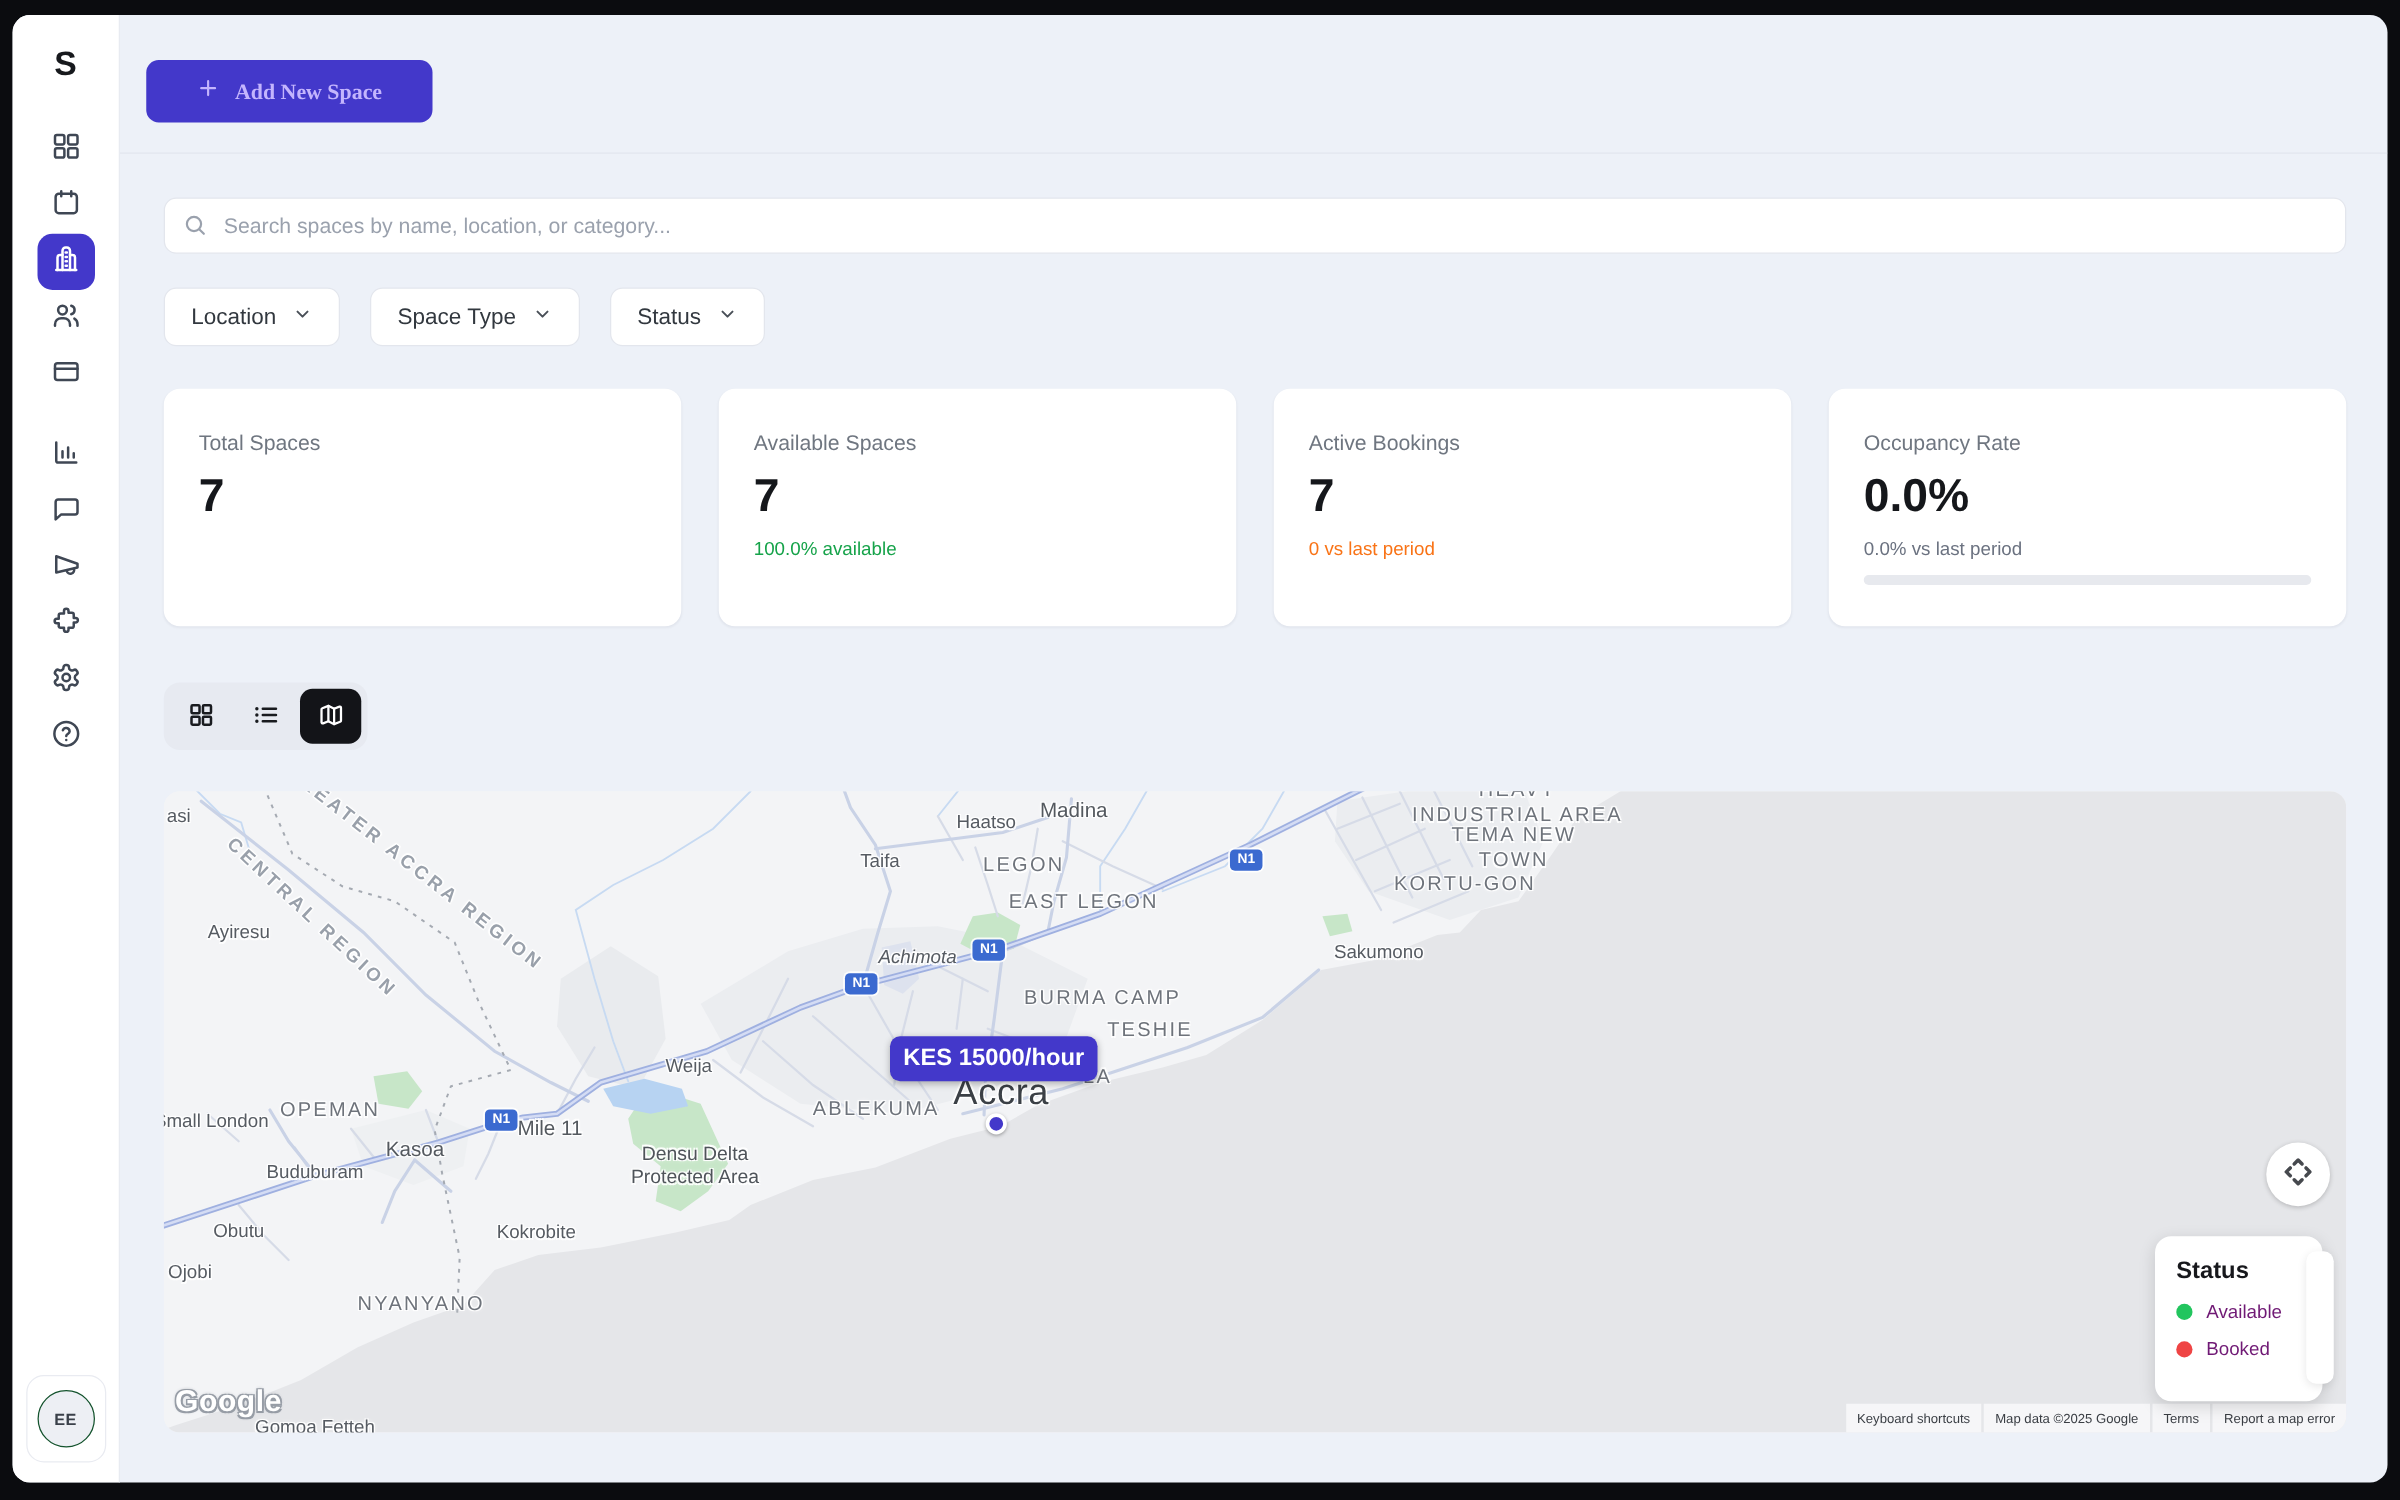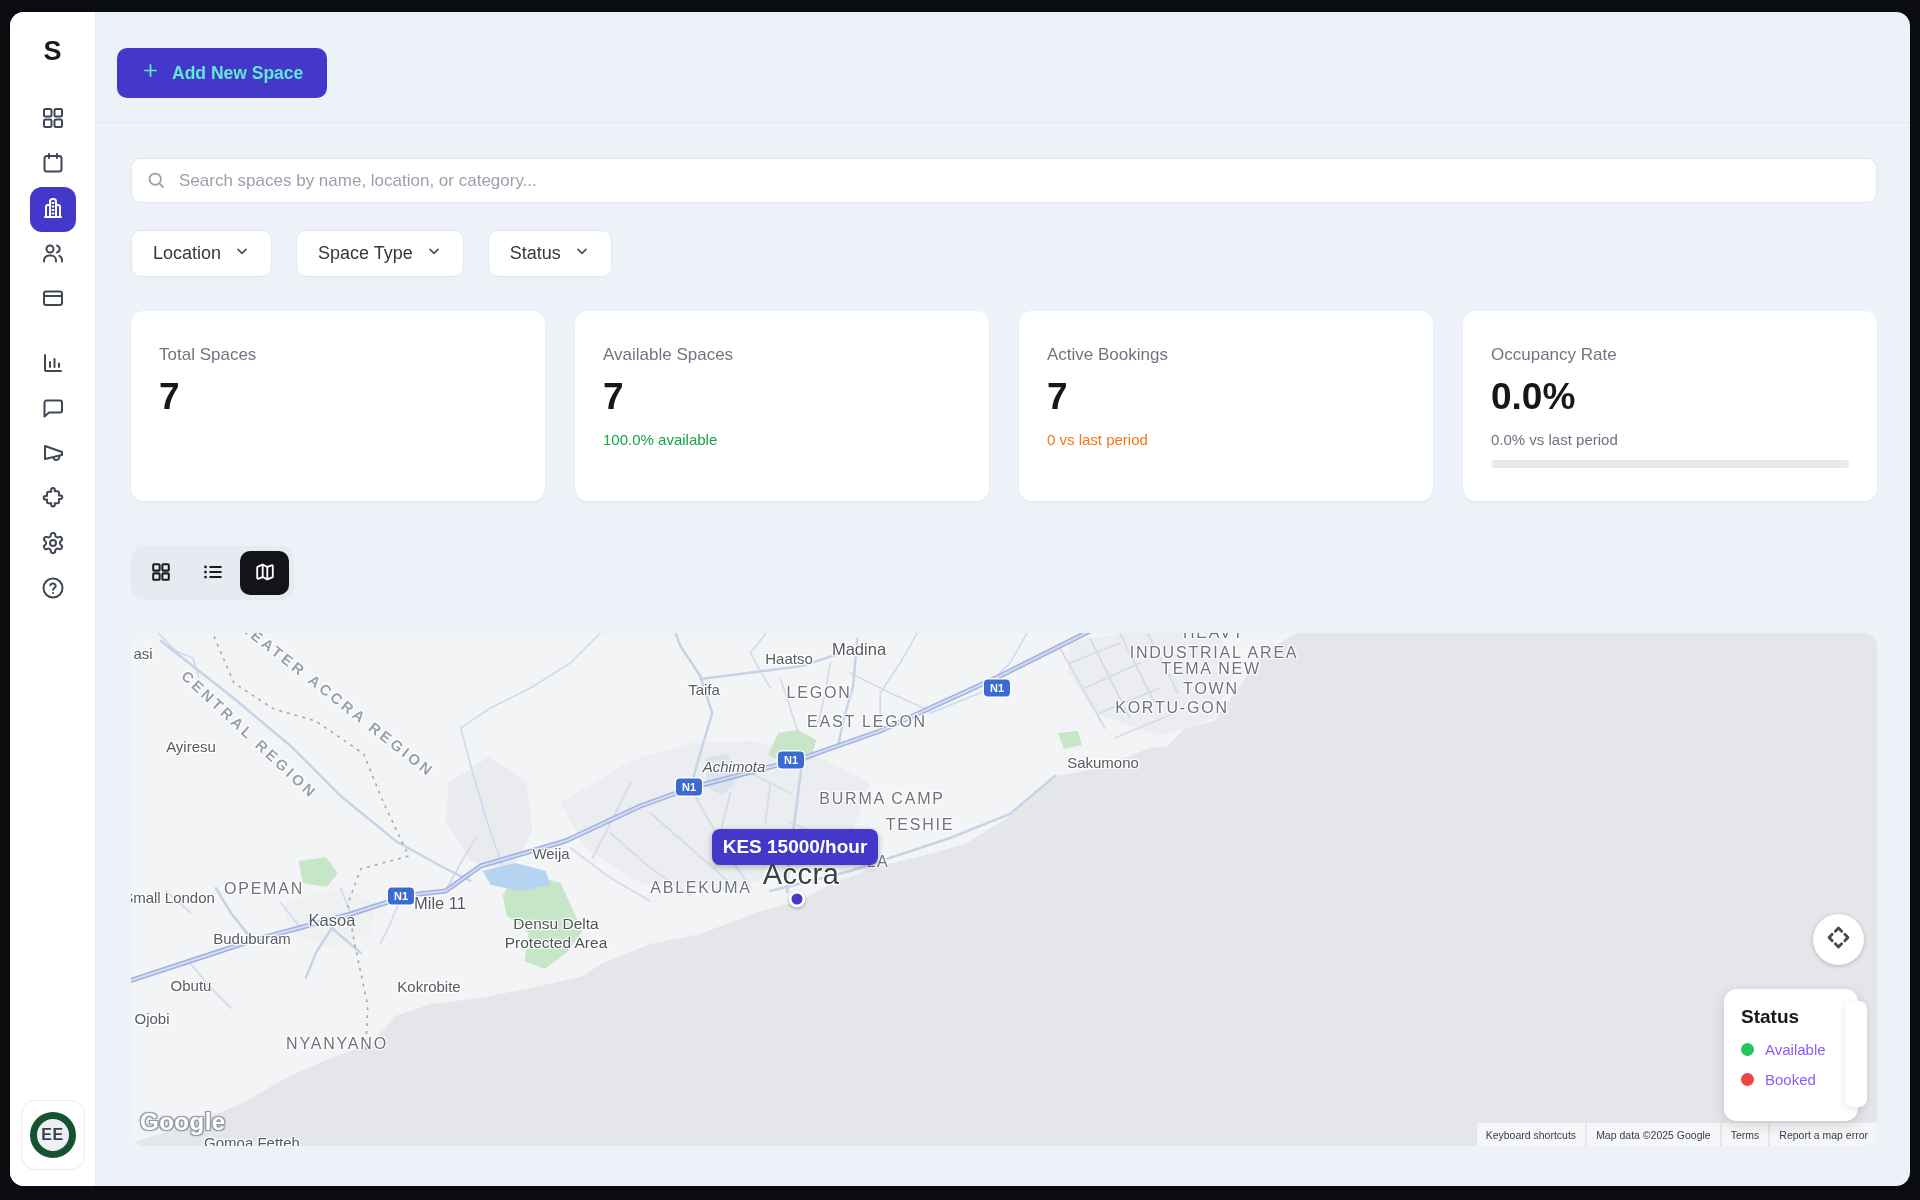--- a/index.html
+++ b/index.html
@@ -14,33 +14,33 @@
   .logo { margin-top:24px; font-size:27px; font-weight:800; color:#17191d; }
   .nav { margin-top:30px; display:flex; flex-direction:column; align-items:center; }
   .nav-item { width:46px; height:45px; display:flex; align-items:center; justify-content:center;
               color:#3f4754; border-radius:12px; cursor:pointer; }
   .nav-item svg { width:24px; height:24px; }
   .nav-item.active { background:#4338ca; color:#fff; }
   .nav-gap { height:20px; }
   .sidebar-bottom { margin-top:auto; margin-bottom:16px; }
   .avatar-card { width:64px; height:70px; border:1px solid #e9ebf1; border-radius:14px;
                  display:flex; align-items:center; justify-content:center; background:#fff; cursor:pointer; }
-  .avatar { width:46px; height:46px; border-radius:50%; border:7px solid #14532d; background:#edeff4;
-            display:flex; align-items:center; justify-content:center; font-size:16px; font-weight:700;
+  .avatar { width:46px; height:46px; border-radius:50%; border:1px solid #14532d; background:#edeff4;
+            display:flex; align-items:center; justify-content:center; font-size:13px; font-weight:700;
             color:#3a4049; letter-spacing:.5px; }
 
   
   .content { flex:1; display:flex; flex-direction:column; overflow:hidden; }
   .header { display:flex; justify-content:space-between; align-items:flex-start;
             padding:30px 32px 24px 21px; border-bottom:1px solid #e2e6ee; }
   .title { font-size:37px; font-weight:800; color:#17181c; letter-spacing:-.5px; }
   .subtitle { margin-top:12px; font-size:17px; color:#6f7680; }
-  .add-btn { margin-top:6px; display:flex; align-items:center; gap:12px; background:#4338ca; color:#5eead4;
-             border:none; border-radius:10px; height:50px; padding:0 24px; font-size:17.5px; font-weight:600;
-             cursor:pointer; font-family:Liberation Sans, sans-serif; }
+  .add-btn { margin-top:6px; display:flex; align-items:center; gap:12px; background:#4338ca; color:#c4b5fd;
+             border:none; border-radius:10px; height:50px; padding:0 40px; font-size:17.5px; font-weight:600;
+             cursor:pointer; font-family:Liberation Serif, serif; }
   .add-btn svg { width:19px; height:19px; }
 
   .page-body { padding:35px 33px 0 35px; }
   .search-wrap { position:relative; }
   .search-input { width:100%; height:45px; border:1px solid #e3e6ed; border-radius:10px; background:#fff;
                   padding:0 16px 0 47px; font-size:17px; color:#333; outline:none; font-family:inherit; }
   .search-input::placeholder { color:#9aa1ad; }
   .search-icon { position:absolute; left:15px; top:12px; width:21px; height:21px; color:#9aa1ad; }
 
   .filters { display:flex; gap:24px; margin-top:27px; }
@@ -95,21 +95,21 @@
   .pan-control { position:absolute; left:1682px; top:281px; width:51px; height:51px; background:#fff;
                  border-radius:50%; box-shadow:0 1px 4px rgba(0,0,0,.22); display:flex; align-items:center;
                  justify-content:center; color:#46494e; z-index:2; cursor:pointer; }
   .pan-control svg { width:27px; height:27px; }
 
   .legend { position:absolute; left:1593px; top:356px; width:134px; height:132px; background:#fff;
             border-radius:13px; box-shadow:0 4px 14px rgba(0,0,0,.14); padding:17px 0 0 17px; z-index:5; }
   .legend::before { content:''; position:absolute; right:-9px; top:12px; bottom:14px; width:22px;
                     background:#fff; border-radius:8px; box-shadow:0 2px 8px rgba(0,0,0,.10); z-index:-1; }
   .legend-title { font-size:19px; font-weight:800; color:#17181c; }
-  .legend-item { display:flex; align-items:center; gap:11px; margin-top:13px; font-size:15px; color:#8b5cf6; }
+  .legend-item { display:flex; align-items:center; gap:11px; margin-top:13px; font-size:15px; color:#701a75; }
   .legend-dot { width:13px; height:13px; border-radius:50%; flex-shrink:0; }
 
   .google-logo { position:absolute; left:9px; bottom:10px; z-index:2; font-size:24px; font-weight:700;
                  letter-spacing:.5px; color:#fff;
                  text-shadow:-1.3px -1.3px 0 #979da6,1.3px -1.3px 0 #979da6,-1.3px 1.3px 0 #979da6,
                              1.3px 1.3px 0 #979da6,0 0 3px #8b919a; }
   .attribution { position:absolute; right:0; bottom:0; display:flex; gap:2px; height:23px; z-index:4;
                  font-size:10.5px; color:#3a3e44; }
   .attr-seg { background:rgba(248,248,249,.88); display:flex; align-items:center; padding:0 9px; }
   .attr-link { cursor:pointer; }

